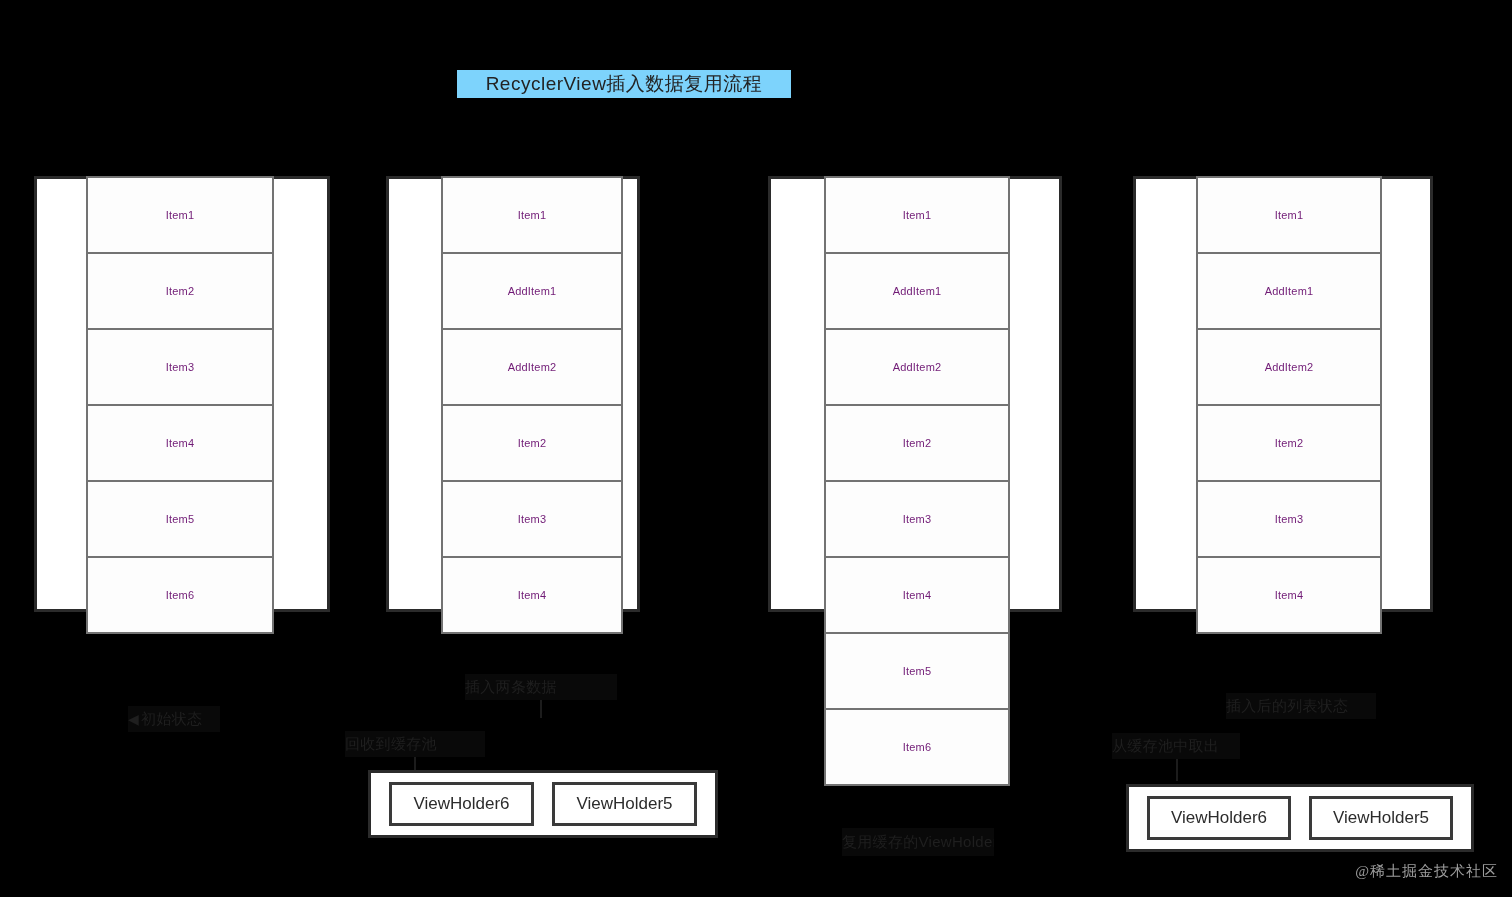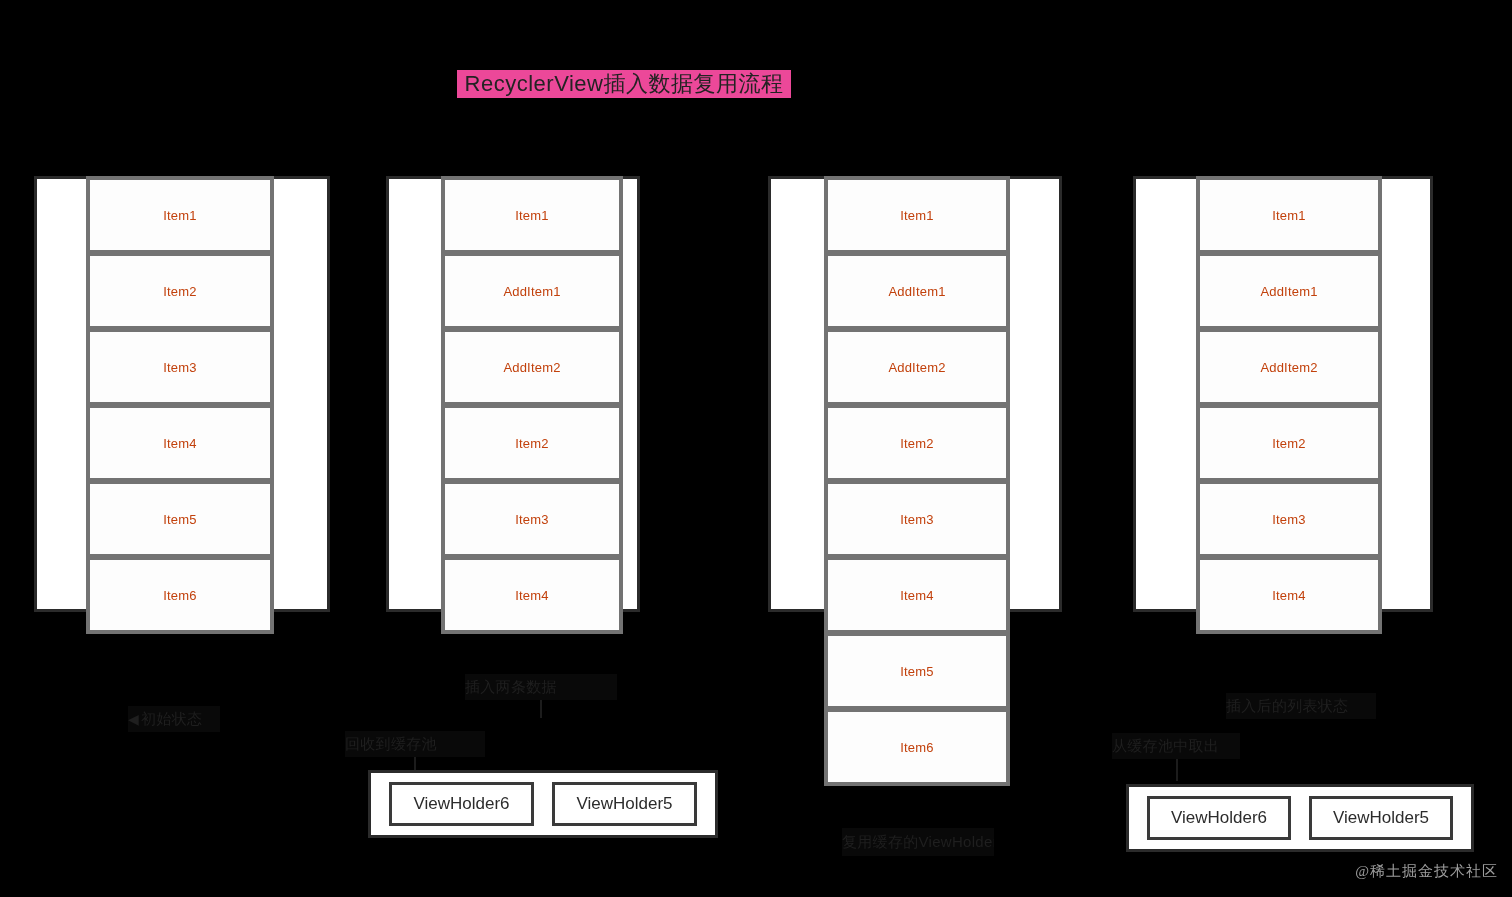--- a/index.html
+++ b/index.html
@@ -28,24 +28,24 @@
   
   .diagram-title {
     position: absolute;
     left: 457px;
     top: 70px;
     width: 334px;
     height: 28px;
     display: flex;
     align-items: center;
     justify-content: center;
-    font-size: 22px;
+    font-size: 19px;
     letter-spacing: 0.5px;
     color: #232323;
-    background: #ec4899;
+    background: #7dd3fc;
     white-space: nowrap;
     overflow: hidden;
   }
 
   
   .list-group {
     position: absolute;
   }
 
   
@@ -58,27 +58,27 @@
 
   
   .item-column {
     position: absolute;
     box-sizing: border-box;
   }
 
   .item-cell {
     box-sizing: border-box;
     background: #fdfdfd;
-    border: 4px solid #737373;
+    border: 2px solid #737373;
     margin-top: -2px;
     display: flex;
     align-items: center;
     justify-content: center;
-    font-size: 13px;
-    color: #c2410c;
+    font-size: 11px;
+    color: #701a75;
     letter-spacing: 0.2px;
   }
   .item-cell:first-child { margin-top: 0; }
 
   
   .annotation {
     position: absolute;
     display: flex;
     align-items: center;
     font-size: 15px;

